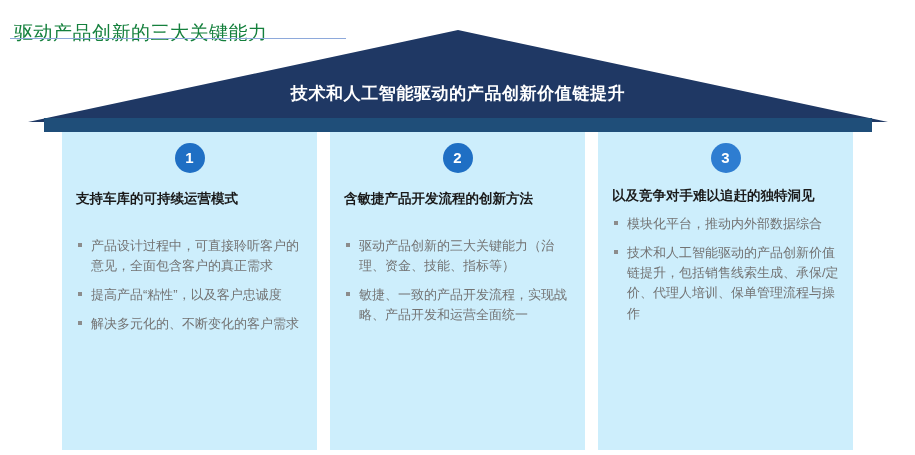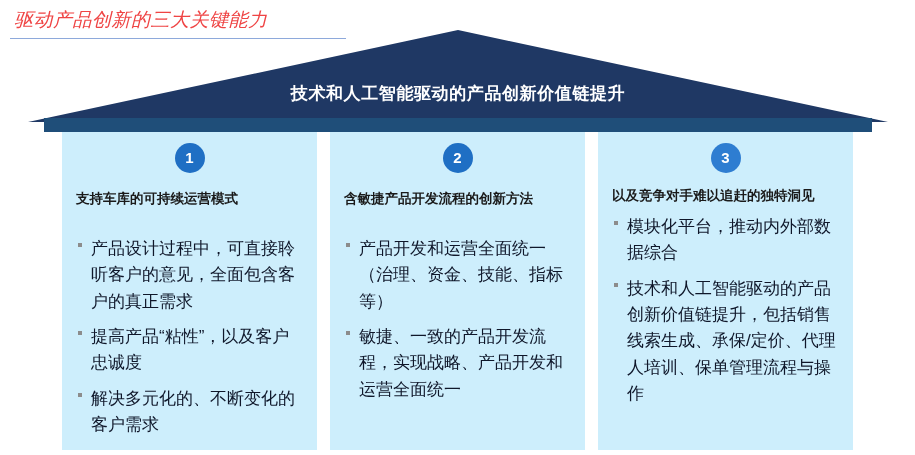--- a/index.html
+++ b/index.html
@@ -17,26 +17,25 @@
   #slide {
     position: absolute;
     left: 0;
     top: 0;
     width: 915px;
     height: 455px;
   }
   #page-title {
     position: absolute;
     left: 14px;
-    top: 7px;
+    top: 20px;
     font-size: 19px;
-    color: #ef4444;
+    color: #15803d;
     letter-spacing: 0.5px;
     white-space: nowrap;
-    font-style: italic;
   }
   #title-underline {
     position: absolute;
     left: 10px;
     top: 38px;
     width: 336px;
     height: 1px;
     background: #8ea9db;
   }
 
@@ -119,23 +118,23 @@
     top: 104px;
   }
   #col-2 .col-body { top: 104px; }
   #col-3 .col-body { top: 82px; }
   #col-3 .col-heading { top: 54px; }
 
   .bullet {
     position: relative;
     padding-left: 15px;
     margin-bottom: 9px;
-    font-size: 17px;
+    font-size: 13px;
     line-height: 1.55;
-    color: #0f172a;
+    color: #737373;
   }
   .bullet::before {
     content: "";
     position: absolute;
     left: 2px;
     top: 7px;
     width: 4px;
     height: 4px;
     background: #8c8c8c;
   }
@@ -164,21 +163,21 @@
       <div class="bullet">产品设计过程中，可直接聆听客户的意见，全面包含客户的真正需求</div>
       <div class="bullet">提高产品“粘性”，以及客户忠诚度</div>
       <div class="bullet">解决多元化的、不断变化的客户需求</div>
     </div>
   </div>
 
   <div class="column" id="col-2">
     <div class="col-number">2</div>
     <div class="col-heading">含敏捷产品开发流程的创新方法</div>
     <div class="col-body">
-      <div class="bullet">产品开发和运营全面统一（治理、资金、技能、指标等）</div>
+      <div class="bullet">驱动产品创新的三大关键能力（治理、资金、技能、指标等）</div>
       <div class="bullet">敏捷、一致的产品开发流程，实现战略、产品开发和运营全面统一</div>
     </div>
   </div>
 
   <div class="column" id="col-3">
     <div class="col-number">3</div>
     <div class="col-heading">以及竞争对手难以追赶的独特洞见</div>
     <div class="col-body">
       <div class="bullet">模块化平台，推动内外部数据综合</div>
       <div class="bullet">技术和人工智能驱动的产品创新价值链提升，包括销售线索生成、承保/定价、代理人培训、保单管理流程与操作</div>

